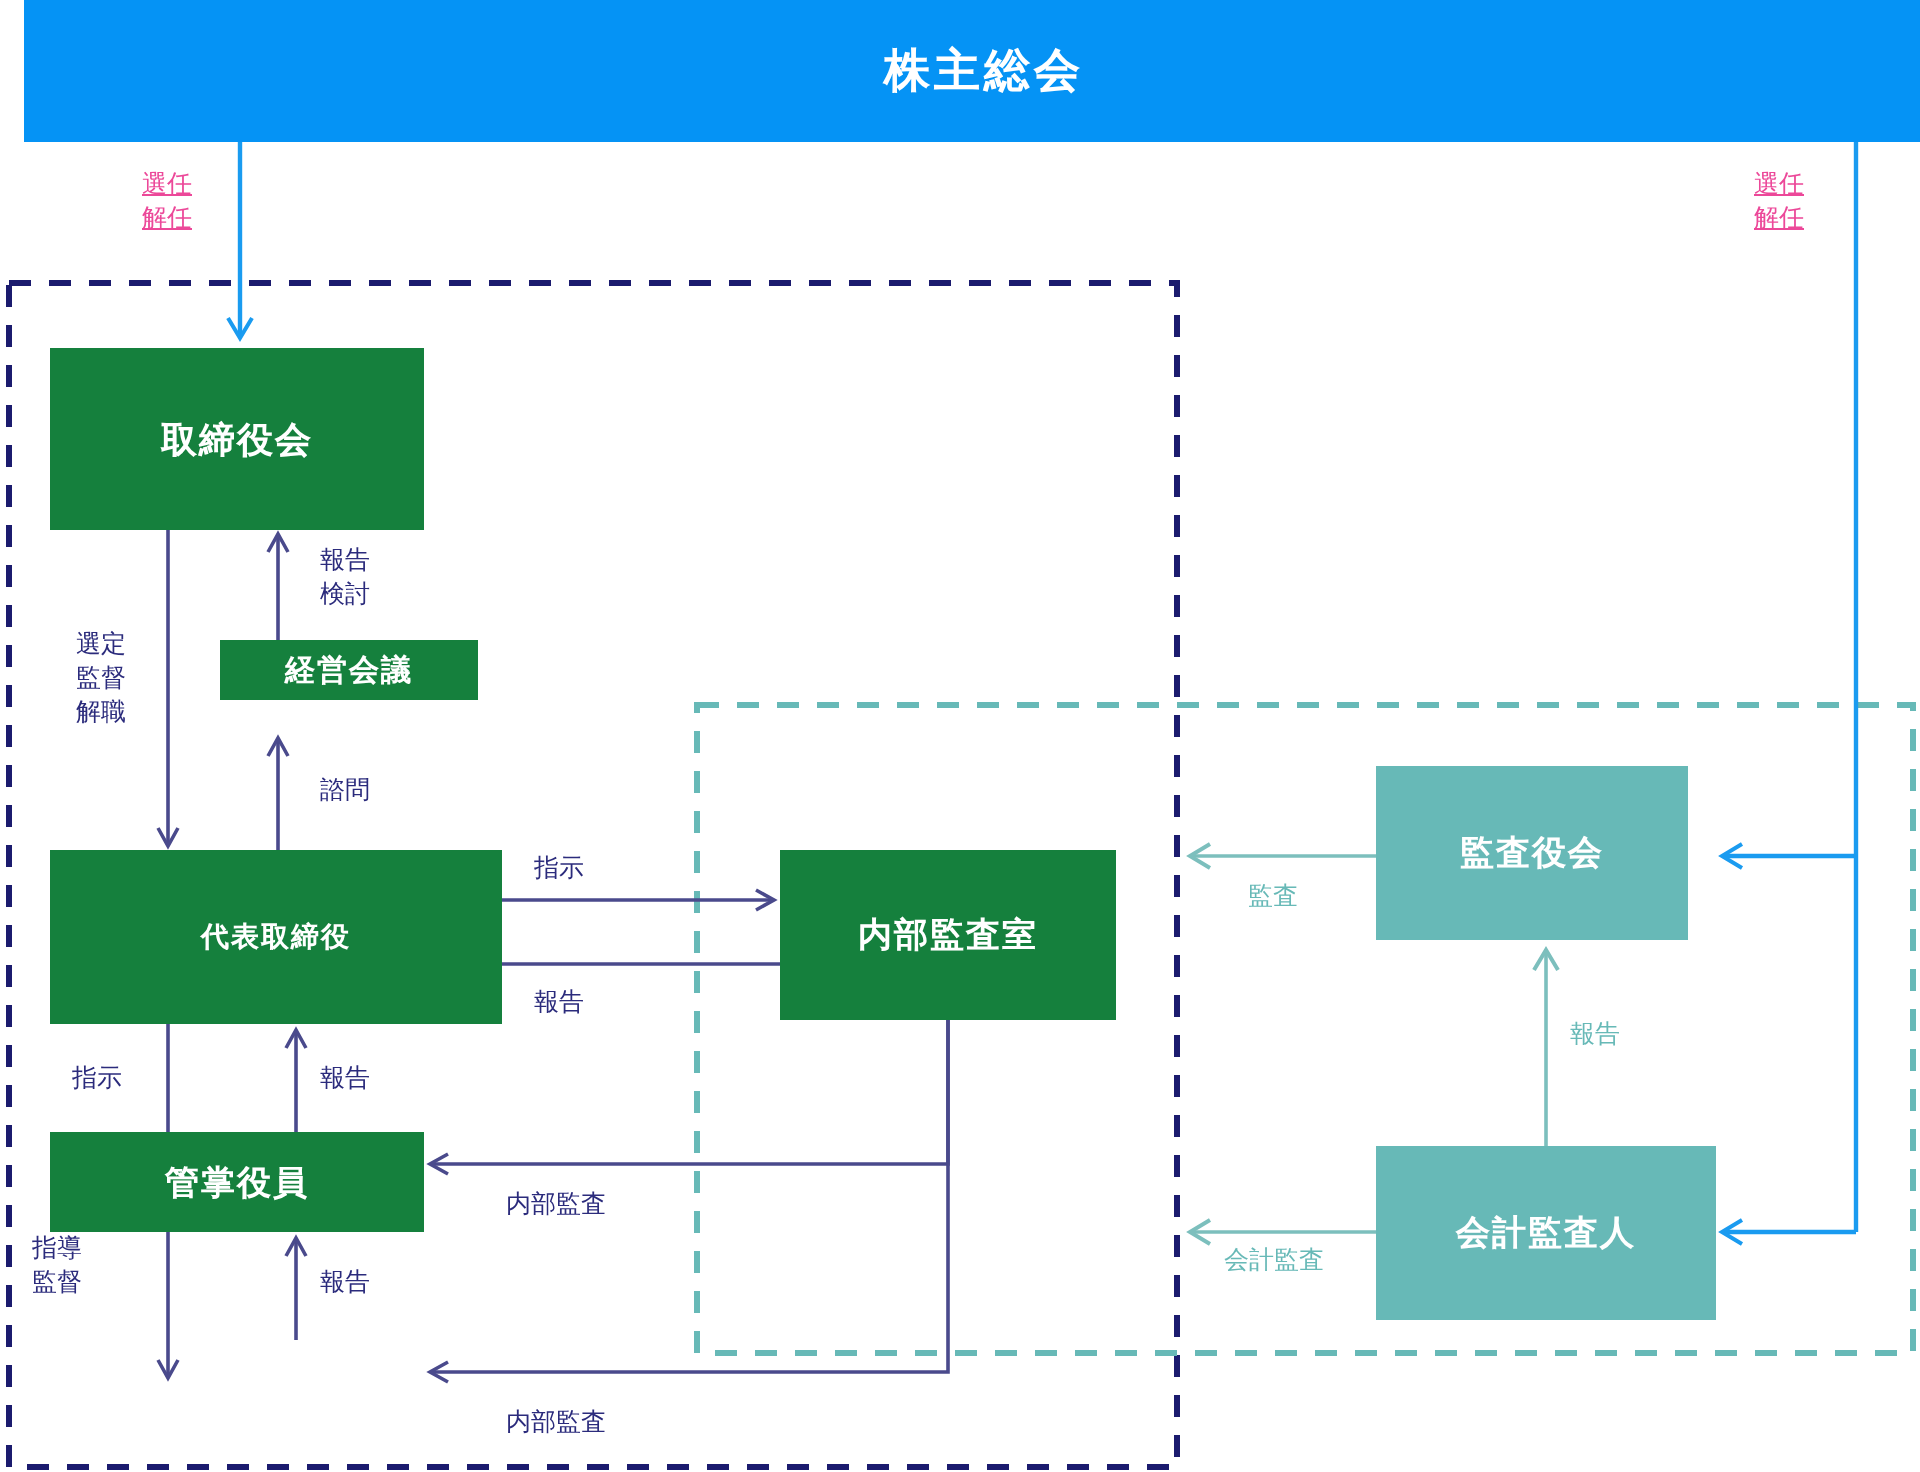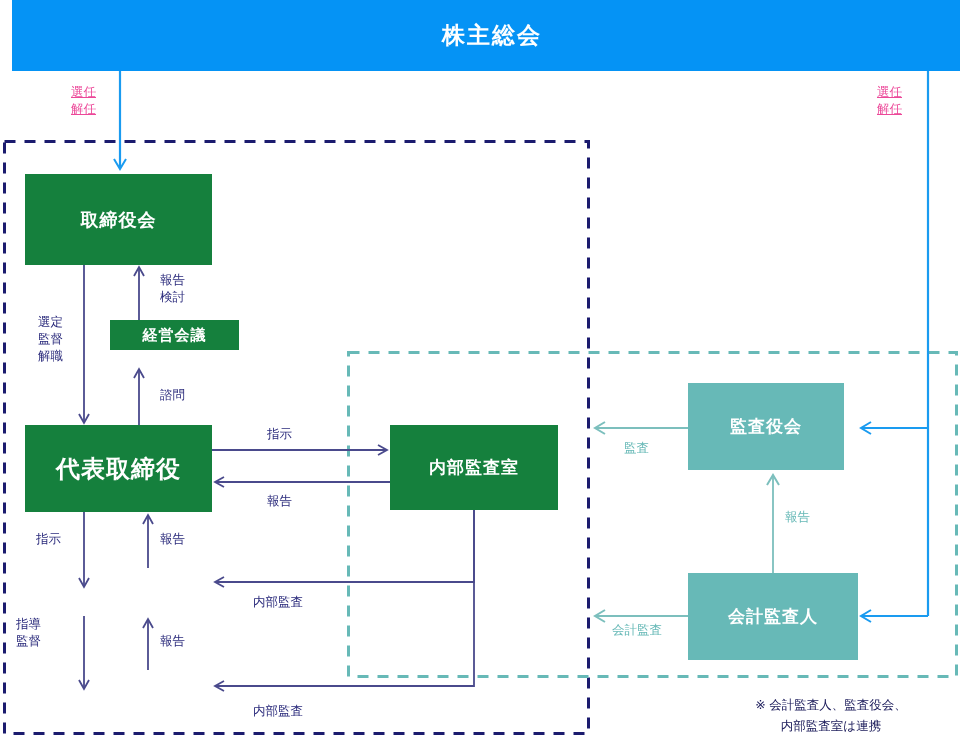--- a/index.html
+++ b/index.html
@@ -145,24 +145,27 @@
   </svg>
 
   <div class="node navy" style="left:25px; top:174px; width:187px; height:91px; font-size:18px;">
     <span>取締役会</span>
   </div>
 
   <div class="node navy" style="left:110px; top:320px; width:129px; height:30px; font-size:15px;">
     <span>経営会議</span>
   </div>
 
-  <div class="node navy" style="left:25px; top:425px; width:187px; height:87px; font-size:24px;text-align:right;">
+  <div class="node navy" style="left:25px; top:425px; width:226px; height:87px; font-size:14px;text-align:right;">
     <span>代表取締役</span>
   </div>
 
+  <div class="node navy" style="left:25px; top:566px; width:187px; height:50px; font-size:17px;">
+    <span>管掌役員</span>
+  </div>
 
 
   <div class="node navy" style="left:390px; top:425px; width:168px; height:85px; font-size:17px;">
     <span>内部監査室</span>
   </div>
 
   <div class="node teal" style="left:688px; top:383px; width:156px; height:87px; font-size:17px;">
     <span>監査役会</span>
   </div>
 
@@ -201,16 +204,14 @@
   <div class="edge-label navy-txt" style="left:253px; top:594px;">内部監査</div>
 
   <div class="edge-label navy-txt" style="left:253px; top:703px;">内部監査</div>
 
   <div class="edge-label teal-txt" style="left:624px; top:440px;">監査</div>
 
   <div class="edge-label teal-txt" style="left:785px; top:509px;">報告</div>
 
   <div class="edge-label teal-txt" style="left:612px; top:622px;">会計監査</div>
 
-  <div class="footnote" style="left:716px; top:695px; width:230px;">※ 会計監査人、監査役会、
-内部監査室は連携</div>
 
 </div>
 
 </body></html>

